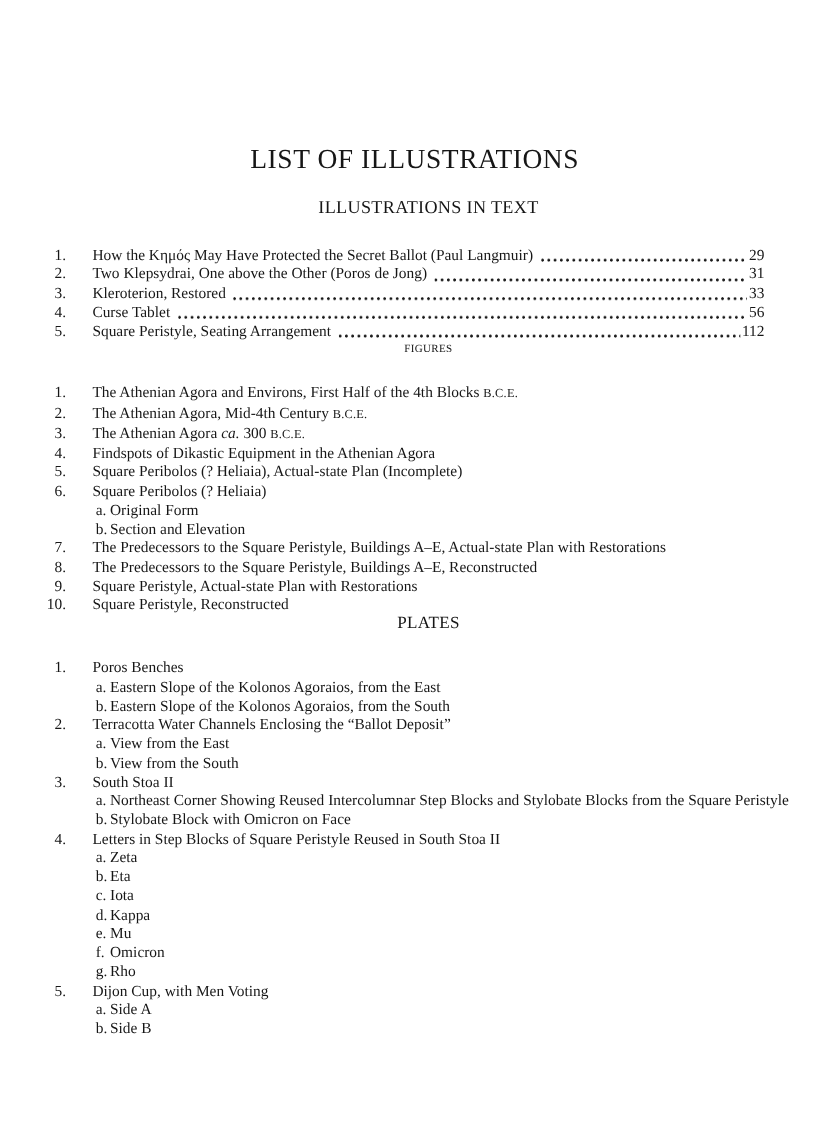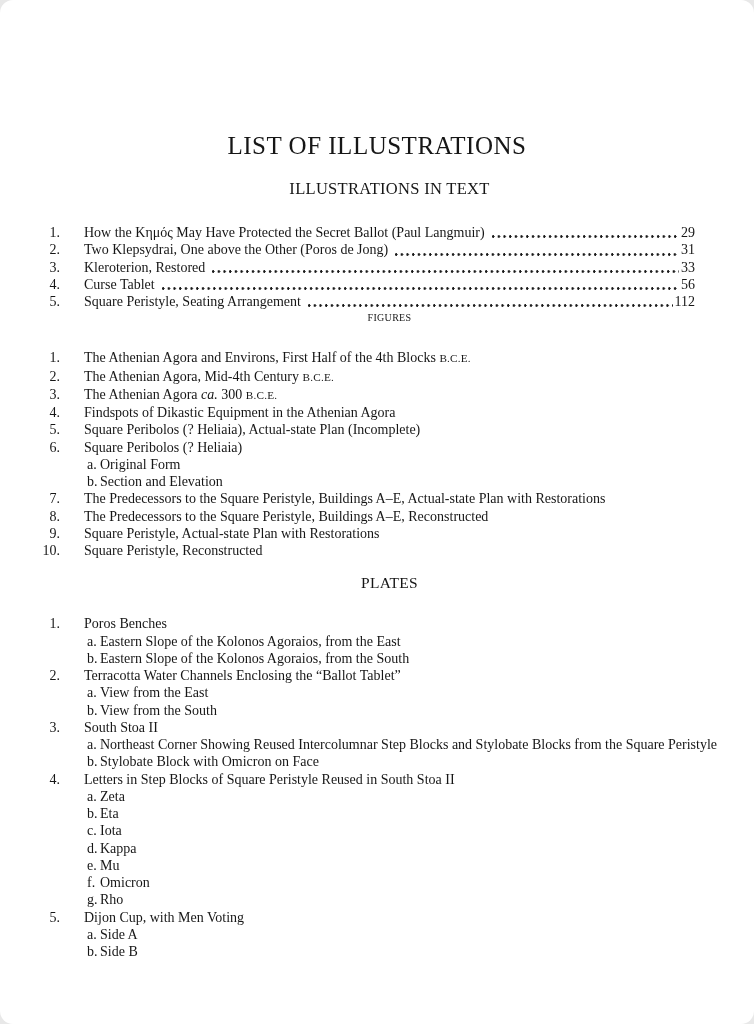--- a/index.html
+++ b/index.html
@@ -6,40 +6,39 @@
   .page{
     position:relative;
     width:754px;height:1024px;
     margin:0 auto;
     background:#ffffff;
     font-family:"Liberation Serif","DejaVu Serif",serif;
     color:#161616;
     box-sizing:border-box;
     padding-top:133px;
     overflow:hidden;
-    border-radius:13px;
   }
   .title{
     margin:0;
     font-size:25px;
     font-weight:normal;
     text-align:center;
     letter-spacing:0.5px;
     line-height:26px;
   }
   .heading{
     margin:0;
     font-weight:normal;
     text-align:center;
     letter-spacing:0.3px;
     padding-left:25px;
   }
   .toc-section:nth-of-type(1) .heading{font-size:16.5px;line-height:18px;margin-top:21px;}
   .toc-section:nth-of-type(2) .heading{font-size:10px;line-height:16px;}
-  .toc-section:nth-of-type(3) .heading{font-size:15.5px;line-height:16px;margin-top:16px;}
+  .toc-section:nth-of-type(3) .heading{font-size:15.5px;line-height:16px;}
   .toc-section:nth-of-type(1) .list{margin-top:26px;}
   .toc-section:nth-of-type(2) .list{margin-top:23px;}
   .toc-section:nth-of-type(3) .list{margin-top:24px;}
   .list{
     margin-right:59px;
     font-size:14px;
     line-height:17.25px;
   }
   .row{
     display:flex;
@@ -192,21 +191,21 @@
           <div class="row sub">
             <span class="letter">a.</span>
             <span class="txt">Eastern Slope of the Kolonos Agoraios, from the East</span>
           </div>
           <div class="row sub">
             <span class="letter">b.</span>
             <span class="txt">Eastern Slope of the Kolonos Agoraios, from the South</span>
           </div>
           <div class="row">
             <span class="num">2.</span>
-            <span class="txt">Terracotta Water Channels Enclosing the “Ballot Tablet”</span>
+            <span class="txt">Terracotta Water Channels Enclosing the “Ballot Deposit”</span>
           </div>
           <div class="row sub">
             <span class="letter">a.</span>
             <span class="txt">View from the East</span>
           </div>
           <div class="row sub">
             <span class="letter">b.</span>
             <span class="txt">View from the South</span>
           </div>
           <div class="row">

